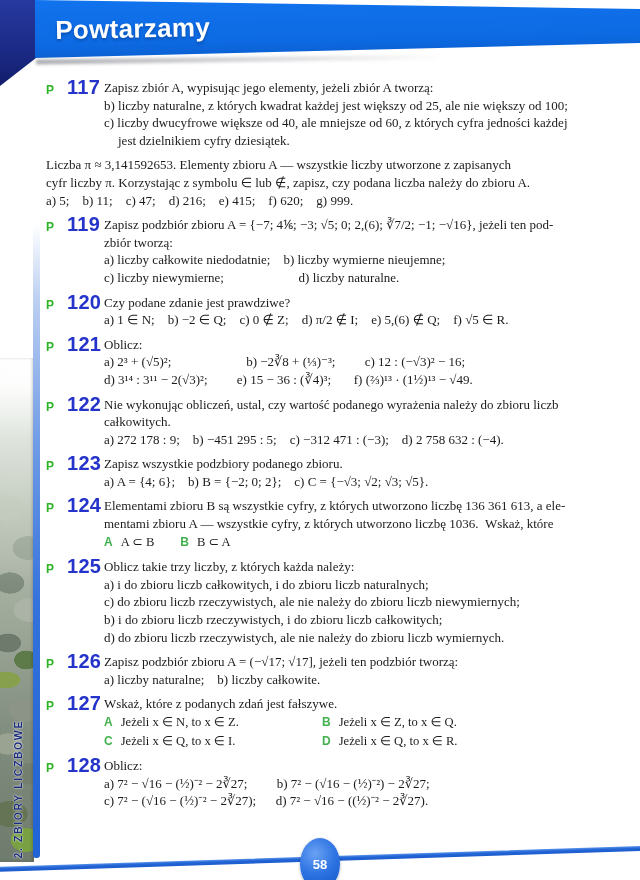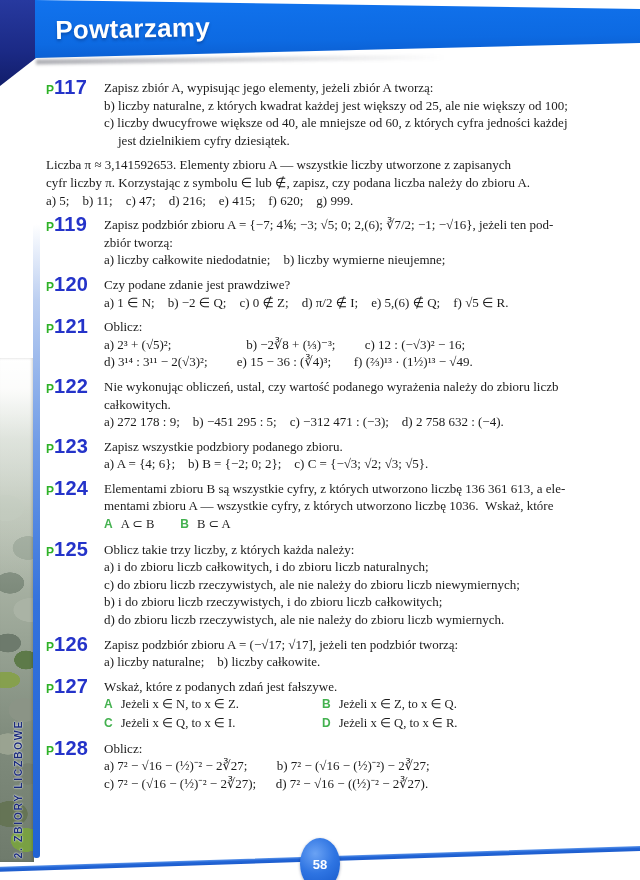--- a/index.html
+++ b/index.html
@@ -77,21 +77,21 @@
   }
   
   .content{position:absolute; left:46px; top:79px; width:576px;}
   .problem{display:flex; margin-bottom:7px;}
   .plabel{
     width:58px; flex:none; margin-top:-2px;
     font-family:"Liberation Sans", sans-serif; font-weight:bold; line-height:20px;
     white-space:nowrap;
   }
   .plabel .p{color:#2eb227; font-size:12px;}
-  .plabel .n{color:#2433c9; font-size:20px; letter-spacing:.3px;}
+  .plabel .n{color:#2433c9; font-size:20px; letter-spacing:.3px;margin-left:13px;}
   .ptext{flex:1; color:#1b1b1b;}
   .line{white-space:pre; font-size:13px; line-height:17.6px;}
   .cont{padding-left:14px;}
   .choicerow{display:flex; line-height:17.6px; margin-top:1px;}
   .chgroup{display:flex; align-items:baseline; margin-right:26px;}
   .chgroup.w{min-width:218px; margin-right:0;}
   .chl{
     font-family:"Liberation Sans", sans-serif; font-weight:bold;
     font-size:12px; color:#43b14f; margin-right:8px;
   }
@@ -130,20 +130,21 @@
         <div class="line">a) 5;    b) 11;    c) 47;    d) 216;    e) 415;    f) 620;    g) 999.</div>
       </div>
     </div>
 
     <div class="problem">
       <div class="plabel"><span class="p">P</span><span class="n">119</span></div>
       <div class="ptext">
         <div class="line">Zapisz podzbiór zbioru A = {−7; 4⅙; −3; √5; 0; 2,(6); ∛7/2; −1; −√16}, jeżeli ten pod-</div>
         <div class="line">zbiór tworzą:</div>
         <div class="line">a) liczby całkowite niedodatnie;    b) liczby wymierne nieujemne;</div>
+        <div class="line">c) liczby niewymierne;                       d) liczby naturalne.</div>
       </div>
     </div>
 
     <div class="problem">
       <div class="plabel"><span class="p">P</span><span class="n">120</span></div>
       <div class="ptext">
         <div class="line">Czy podane zdanie jest prawdziwe?</div>
         <div class="line">a) 1 ∈ N;    b) −2 ∈ Q;    c) 0 ∉ Z;    d) π/2 ∉ I;    e) 5,(6) ∉ Q;    f) √5 ∈ R.</div>
       </div>
     </div>

